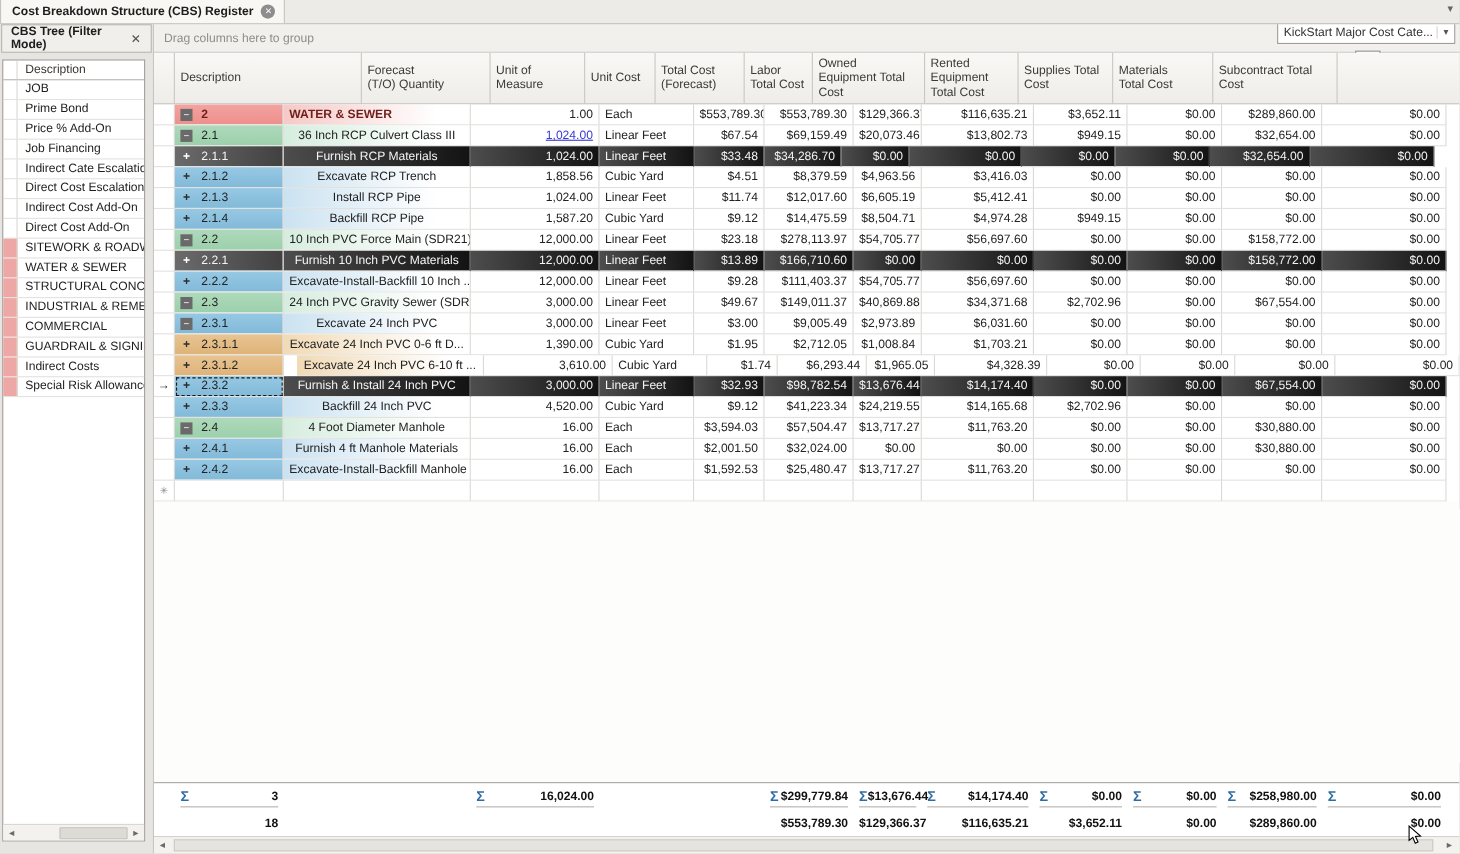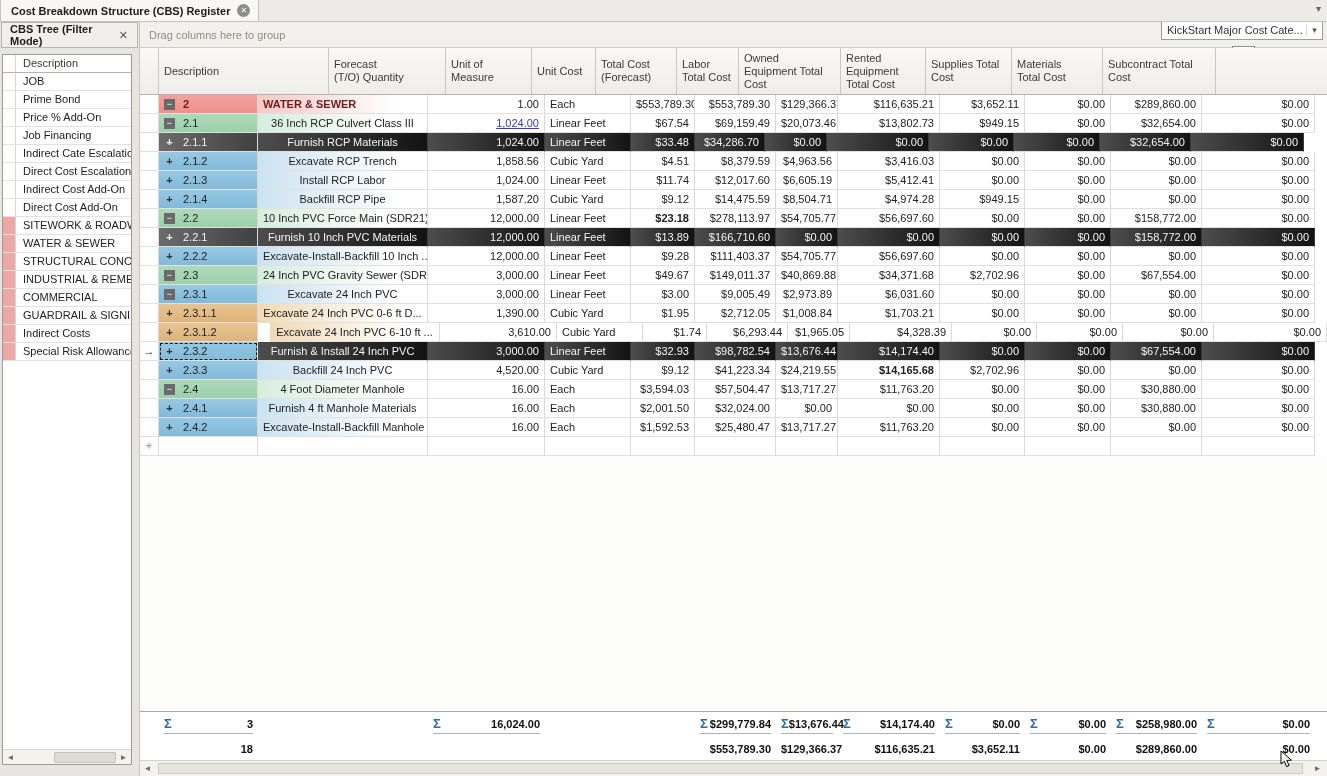--- a/index.html
+++ b/index.html
@@ -320,21 +320,21 @@
               <div class="cell num" style="width: 86px;">$0.00</div>
               <div class="cell num" style="width: 91px;">$0.00</div>
               <div class="cell num" style="width: 113px;">$0.00</div>
             </div>
             <div class="grow">
               <div class="cell cell-ind" style="width: 19px;"></div>
               <div class="cell codecell code-blue" style="width: 99px;">
                 <span class="plusico">+</span>
                 <span class="codetext">2.1.3</span>
               </div>
-              <div class="cell desc-blue desc-c" style="width: 170px;">Install RCP Labor</div>
+              <div class="cell desc-blue desc-c" style="width: 170px;">Install RCP Pipe</div>
               <div class="cell num" style="width: 117px;">1,024.00</div>
               <div class="cell" style="width: 86px;">Linear Feet</div>
               <div class="cell num" style="width: 64px;">$11.74</div>
               <div class="cell num" style="width: 81px;">$12,017.60</div>
               <div class="cell num" style="width: 62px;">$6,605.19</div>
               <div class="cell num" style="width: 102px;">$5,412.41</div>
               <div class="cell num" style="width: 85px;">$0.00</div>
               <div class="cell num" style="width: 86px;">$0.00</div>
               <div class="cell num" style="width: 91px;">$0.00</div>
               <div class="cell num" style="width: 113px;">$0.00</div>
@@ -359,21 +359,21 @@
             </div>
             <div class="grow">
               <div class="cell cell-ind" style="width: 19px;"></div>
               <div class="cell codecell code-green" style="width: 99px;">
                 <span class="expico">−</span>
                 <span class="codetext">2.2</span>
               </div>
               <div class="cell desc-green desc-c" style="width: 170px;">10 Inch PVC Force Main (SDR21)</div>
               <div class="cell num" style="width: 117px;">12,000.00</div>
               <div class="cell" style="width: 86px;">Linear Feet</div>
-              <div class="cell num" style="width: 64px; font-weight: bold;">$23.18</div>
+              <div class="cell num" style="width: 64px;">$23.18</div>
               <div class="cell num" style="width: 81px;">$278,113.97</div>
               <div class="cell num" style="width: 62px;">$54,705.77</div>
               <div class="cell num" style="width: 102px;">$56,697.60</div>
               <div class="cell num" style="width: 85px;">$0.00</div>
               <div class="cell num" style="width: 86px;">$0.00</div>
               <div class="cell num" style="width: 91px;">$158,772.00</div>
               <div class="cell num" style="width: 113px;">$0.00</div>
             </div>
             <div class="grow">
               <div class="cell cell-ind" style="width: 19px;"></div>
@@ -506,21 +506,21 @@
               <div class="cell codecell code-blue" style="width: 99px;">
                 <span class="plusico">+</span>
                 <span class="codetext">2.3.3</span>
               </div>
               <div class="cell desc-blue desc-c" style="width: 170px;">Backfill 24 Inch PVC</div>
               <div class="cell num" style="width: 117px;">4,520.00</div>
               <div class="cell" style="width: 86px;">Cubic Yard</div>
               <div class="cell num" style="width: 64px;">$9.12</div>
               <div class="cell num" style="width: 81px;">$41,223.34</div>
               <div class="cell num" style="width: 62px;">$24,219.55</div>
-              <div class="cell num" style="width: 102px; font-weight: bold;">$14,165.68</div>
+              <div class="cell num" style="width: 102px;">$14,165.68</div>
               <div class="cell num" style="width: 85px;">$2,702.96</div>
               <div class="cell num" style="width: 86px;">$0.00</div>
               <div class="cell num" style="width: 91px;">$0.00</div>
               <div class="cell num" style="width: 113px;">$0.00</div>
             </div>
             <div class="grow">
               <div class="cell cell-ind" style="width: 19px;"></div>
               <div class="cell codecell code-green" style="width: 99px;">
                 <span class="expico">−</span>
                 <span class="codetext">2.4</span>

